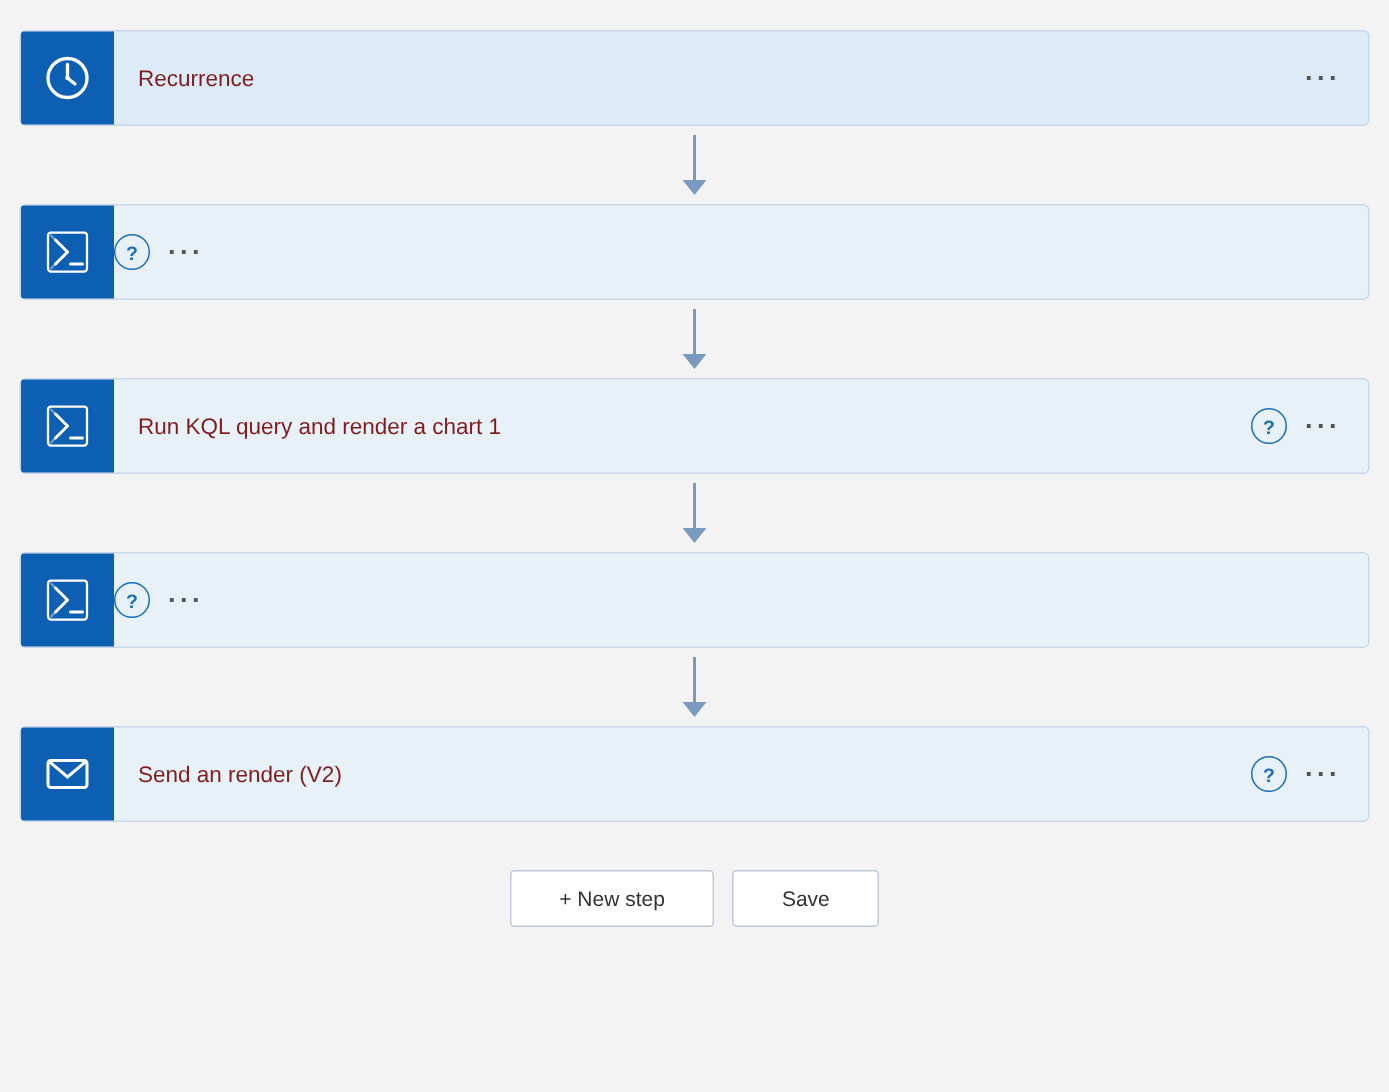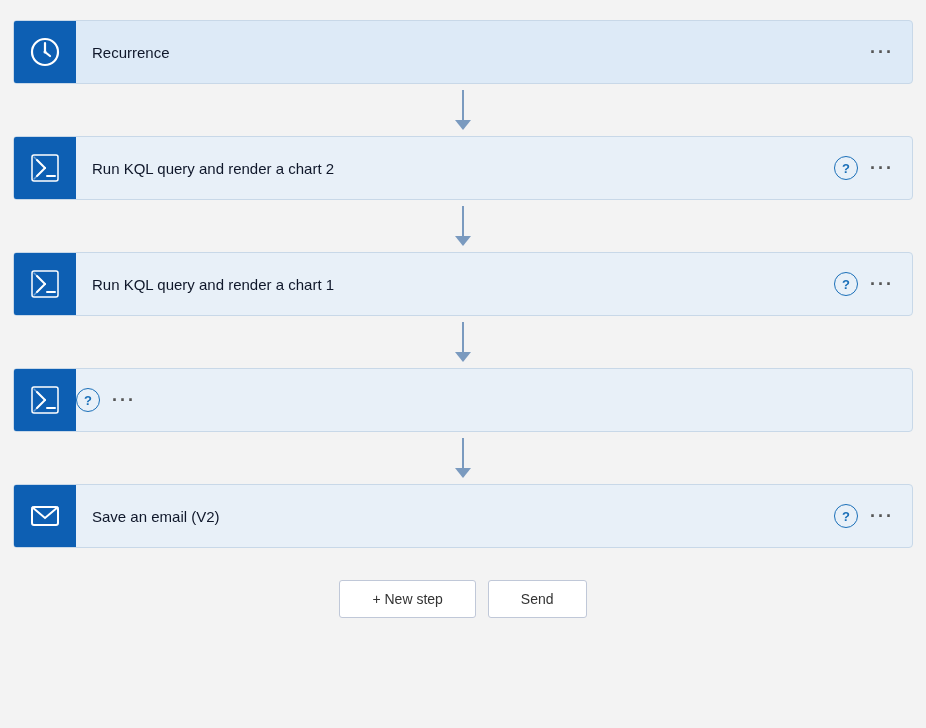--- a/index.html
+++ b/index.html
@@ -44,21 +44,21 @@
     }
     .step-icon svg {
       width: 32px;
       height: 32px;
       fill: white;
     }
     .step-label {
       flex: 1;
       padding: 0 16px;
       font-size: 15px;
-      color: #0f172a;
+      color: #7f1d1d;
       font-weight: 400;
     }
     .step-actions {
       display: flex;
       align-items: center;
       gap: 8px;
       padding-right: 14px;
     }
     .help-btn {
       width: 24px;
@@ -149,21 +149,20 @@
       <div class="step-icon">
         <svg viewBox="0 0 32 32" fill="white" xmlns="http://www.w3.org/2000/svg">
     <rect x="3" y="3" width="26" height="26" rx="2" fill="none" stroke="white" stroke-width="1.5"></rect>
     <line x1="8" y1="8" x2="16" y2="16" stroke="white" stroke-width="2" stroke-linecap="round"></line>
     <line x1="16" y1="16" x2="8" y2="24" stroke="white" stroke-width="2" stroke-linecap="round"></line>
     <line x1="18" y1="24" x2="26" y2="24" stroke="white" stroke-width="2" stroke-linecap="round"></line>
     <line x1="5" y1="5" x2="13" y2="13" stroke="white" stroke-width="1.5" opacity="0.4" stroke-linecap="round"></line>
     <line x1="5" y1="27" x2="13" y2="19" stroke="white" stroke-width="1.5" opacity="0.4" stroke-linecap="round"></line>
   </svg>
       </div>
-      <span class="step-label">Run KQL query and render a chart 2</span>
       <div class="step-actions">
         <button class="help-btn">?</button>
         <button class="more-btn">···</button>
       </div>
     </div>
     <div class="connector">
       <div class="connector-line"></div>
       <div class="connector-arrow"></div>
     </div>
     <div class="step-card">
@@ -207,23 +206,23 @@
       <div class="connector-line"></div>
       <div class="connector-arrow"></div>
     </div>
     <div class="step-card">
       <div class="step-icon">
         <svg viewBox="0 0 32 32" fill="white" xmlns="http://www.w3.org/2000/svg">
     <rect x="3" y="7" width="26" height="18" rx="2" fill="none" stroke="white" stroke-width="2"></rect>
     <polyline points="3,7 16,18 29,7" fill="none" stroke="white" stroke-width="2"></polyline>
   </svg>
       </div>
-      <span class="step-label">Save an email (V2)</span>
+      <span class="step-label">Send an render (V2)</span>
       <div class="step-actions">
         <button class="help-btn">?</button>
         <button class="more-btn">···</button>
       </div>
     </div>
     <div class="bottom-actions">
       <button class="bottom-btn">+ New step</button>
-      <button class="bottom-btn">Send</button>
+      <button class="bottom-btn">Save</button>
     </div>
   </div>
 
 </body></html>

